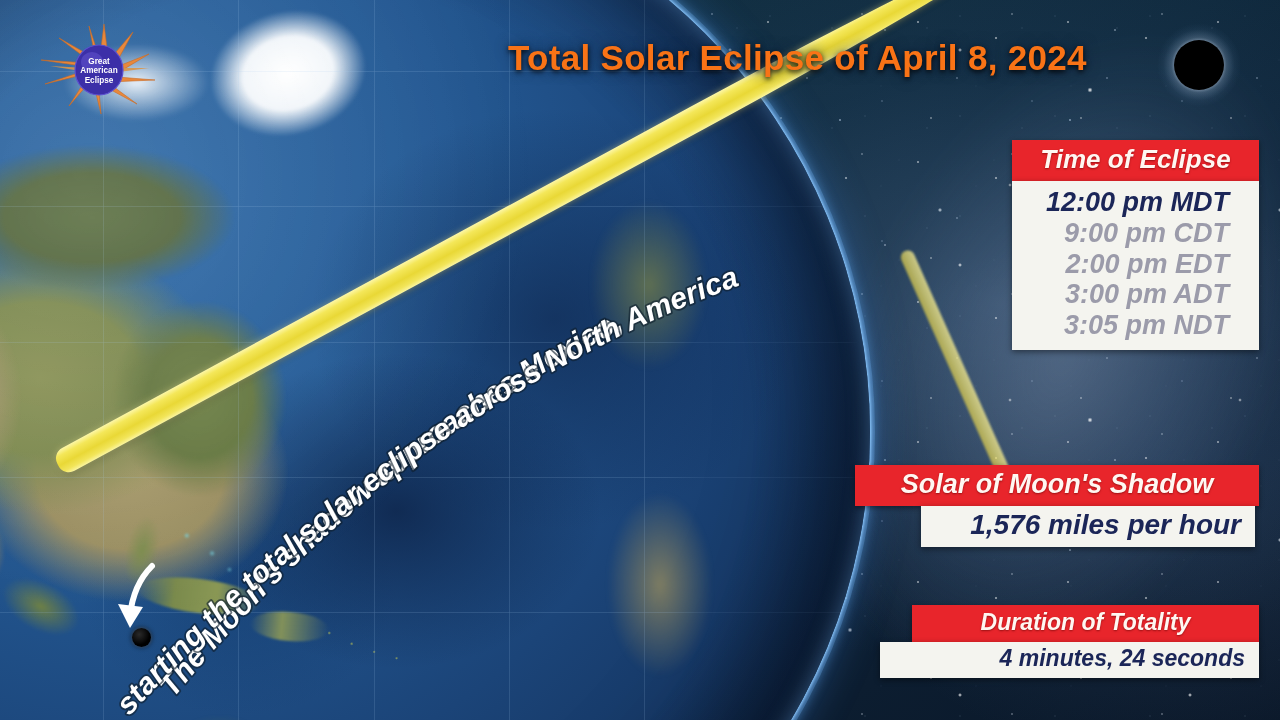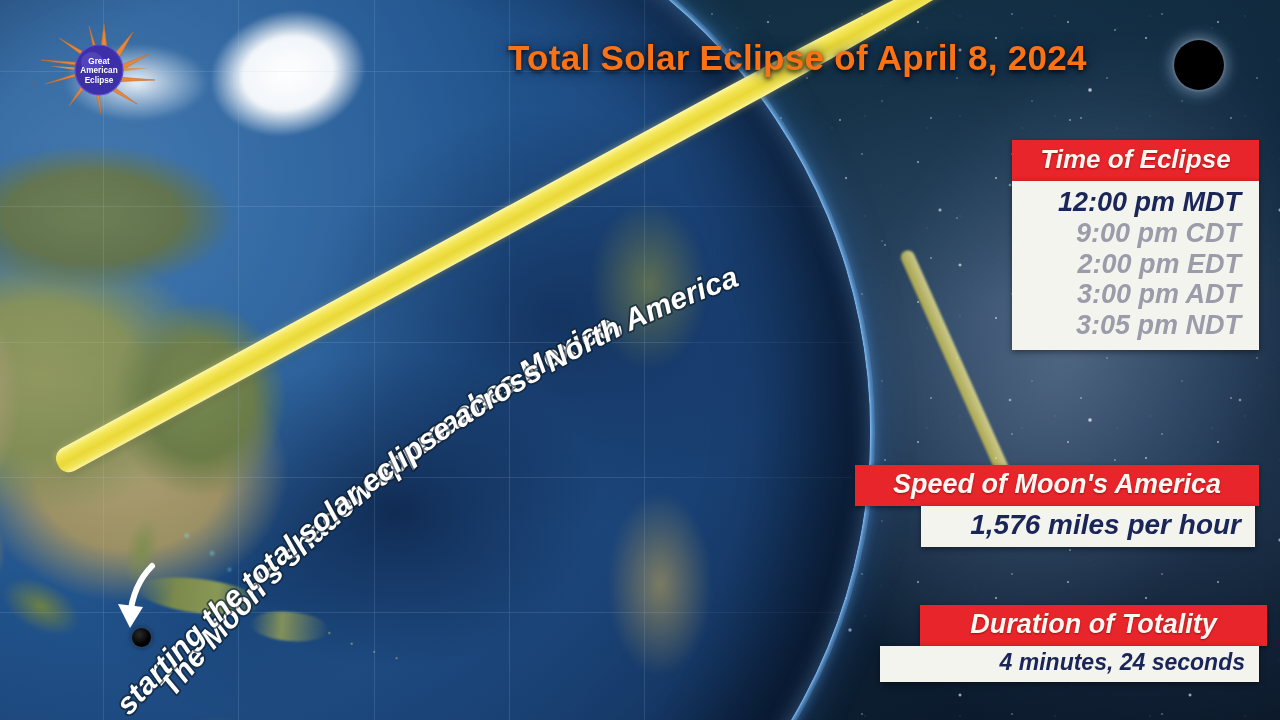--- a/index.html
+++ b/index.html
@@ -306,33 +306,33 @@
   }
   .panel-body .row {
     font-style:italic; font-weight:700;
     text-align:right;
     white-space:nowrap;
     line-height:1.14;
   }
 
   
   #panel-time { left:1012px; top:140px; width:247px; }
-  #panel-time .panel-body { padding:6px 18px 9px; }
+  #panel-time .panel-body { padding:6px 30px 9px; }
   #panel-time .row { font-size:27px; color:#9b9baa; }
   #panel-time .row.primary { color:#1b2658; }
 
   
   #panel-speed { left:855px; top:465px; width:404px; }
   #panel-speed .panel-head { font-size:27px; }
   #panel-speed .panel-body { padding:3px 14px 6px; margin-left:66px; width:334px; }
   #panel-speed .row { font-size:28px; color:#1b2658; }
 
   
   #panel-duration { left:880px; top:605px; width:379px; }
-  #panel-duration .panel-head { font-size:27px; margin-left:40px; width:347px; }
+  #panel-duration .panel-head { font-size:23px; margin-left:32px; width:347px; }
   #panel-duration .panel-body { padding:3px 14px 7px; }
   #panel-duration .row { font-size:23px; color:#1b2658; }
 </style>
 </head>
 <body>
 
 <div id="stage">
 
   <div class="space">
     <div class="milkyway"></div>
@@ -459,21 +459,21 @@
     <div class="panel-body">
       <div class="row primary">12:00 pm MDT</div>
       <div class="row">9:00 pm CDT</div>
       <div class="row">2:00 pm EDT</div>
       <div class="row">3:00 pm ADT</div>
       <div class="row">3:05 pm NDT</div>
     </div>
   </div>
 
   <div class="panel" id="panel-speed">
-    <div class="panel-head">Speed of Moon's America</div>
+    <div class="panel-head">Solar of Moon's Shadow</div>
     <div class="panel-body">
       <div class="row">1,576 miles per hour</div>
     </div>
   </div>
 
   <div class="panel" id="panel-duration">
     <div class="panel-head">Duration of Totality</div>
     <div class="panel-body">
       <div class="row">4 minutes, 24 seconds</div>
     </div>

